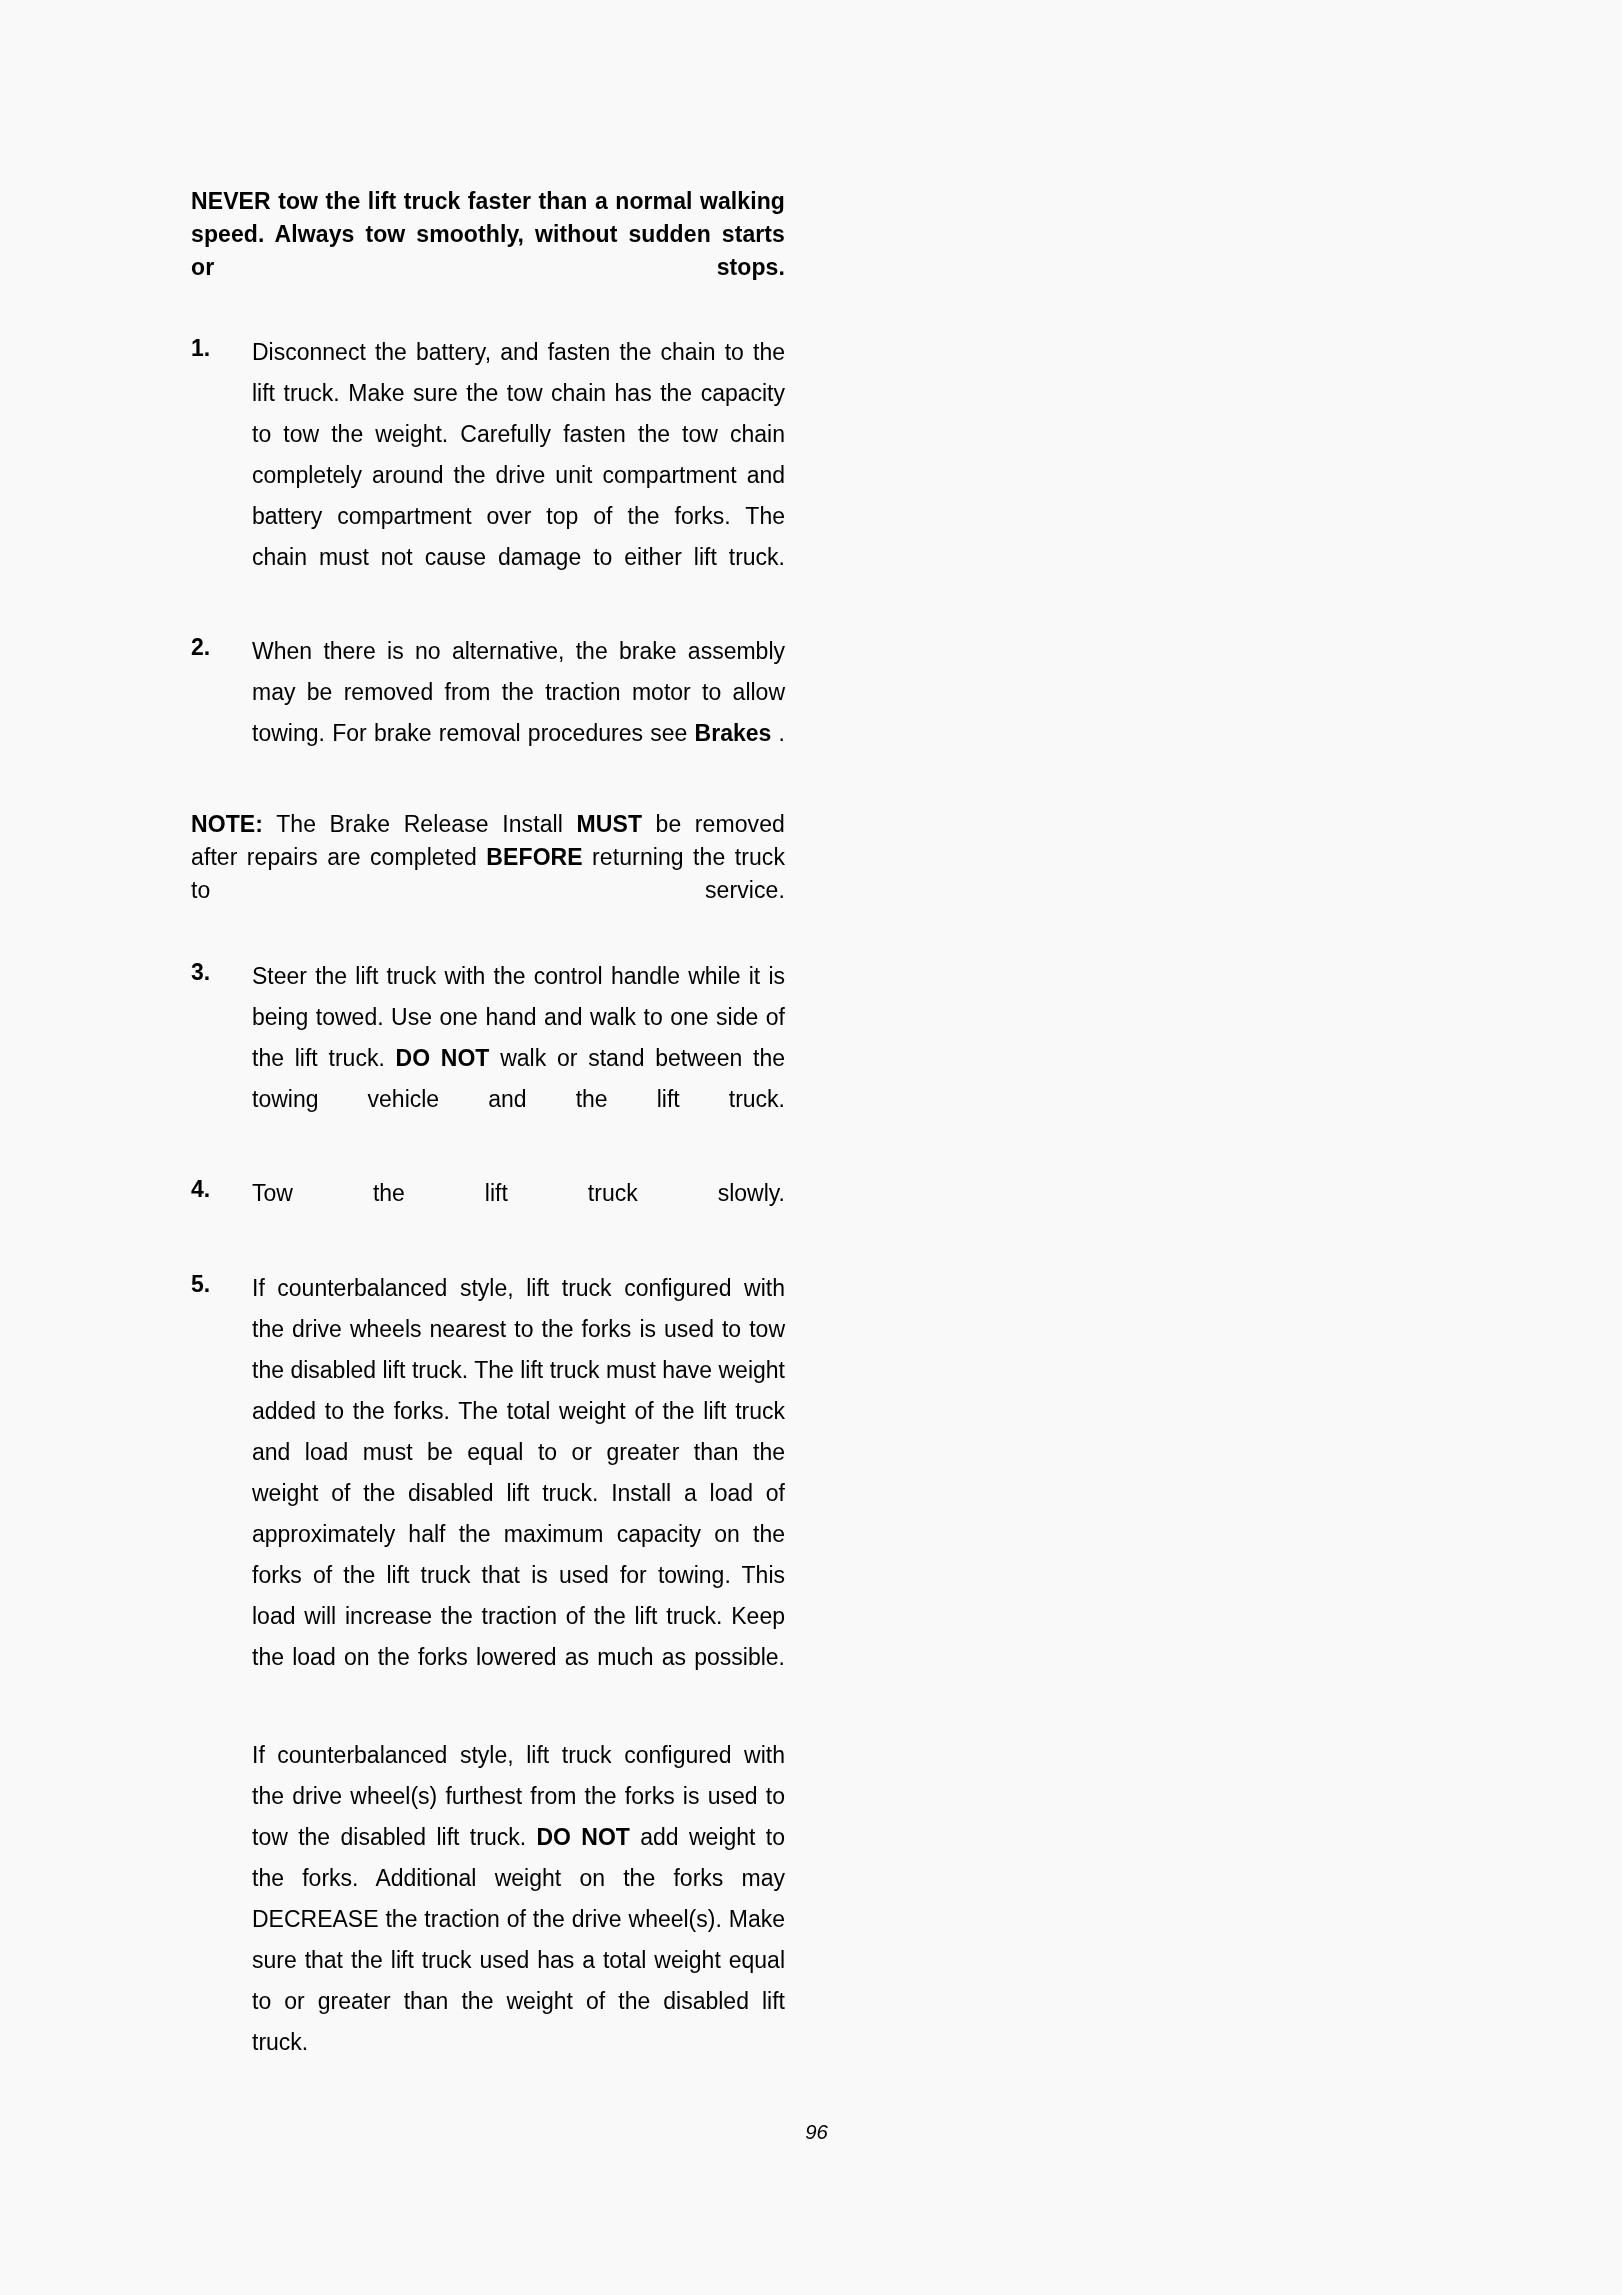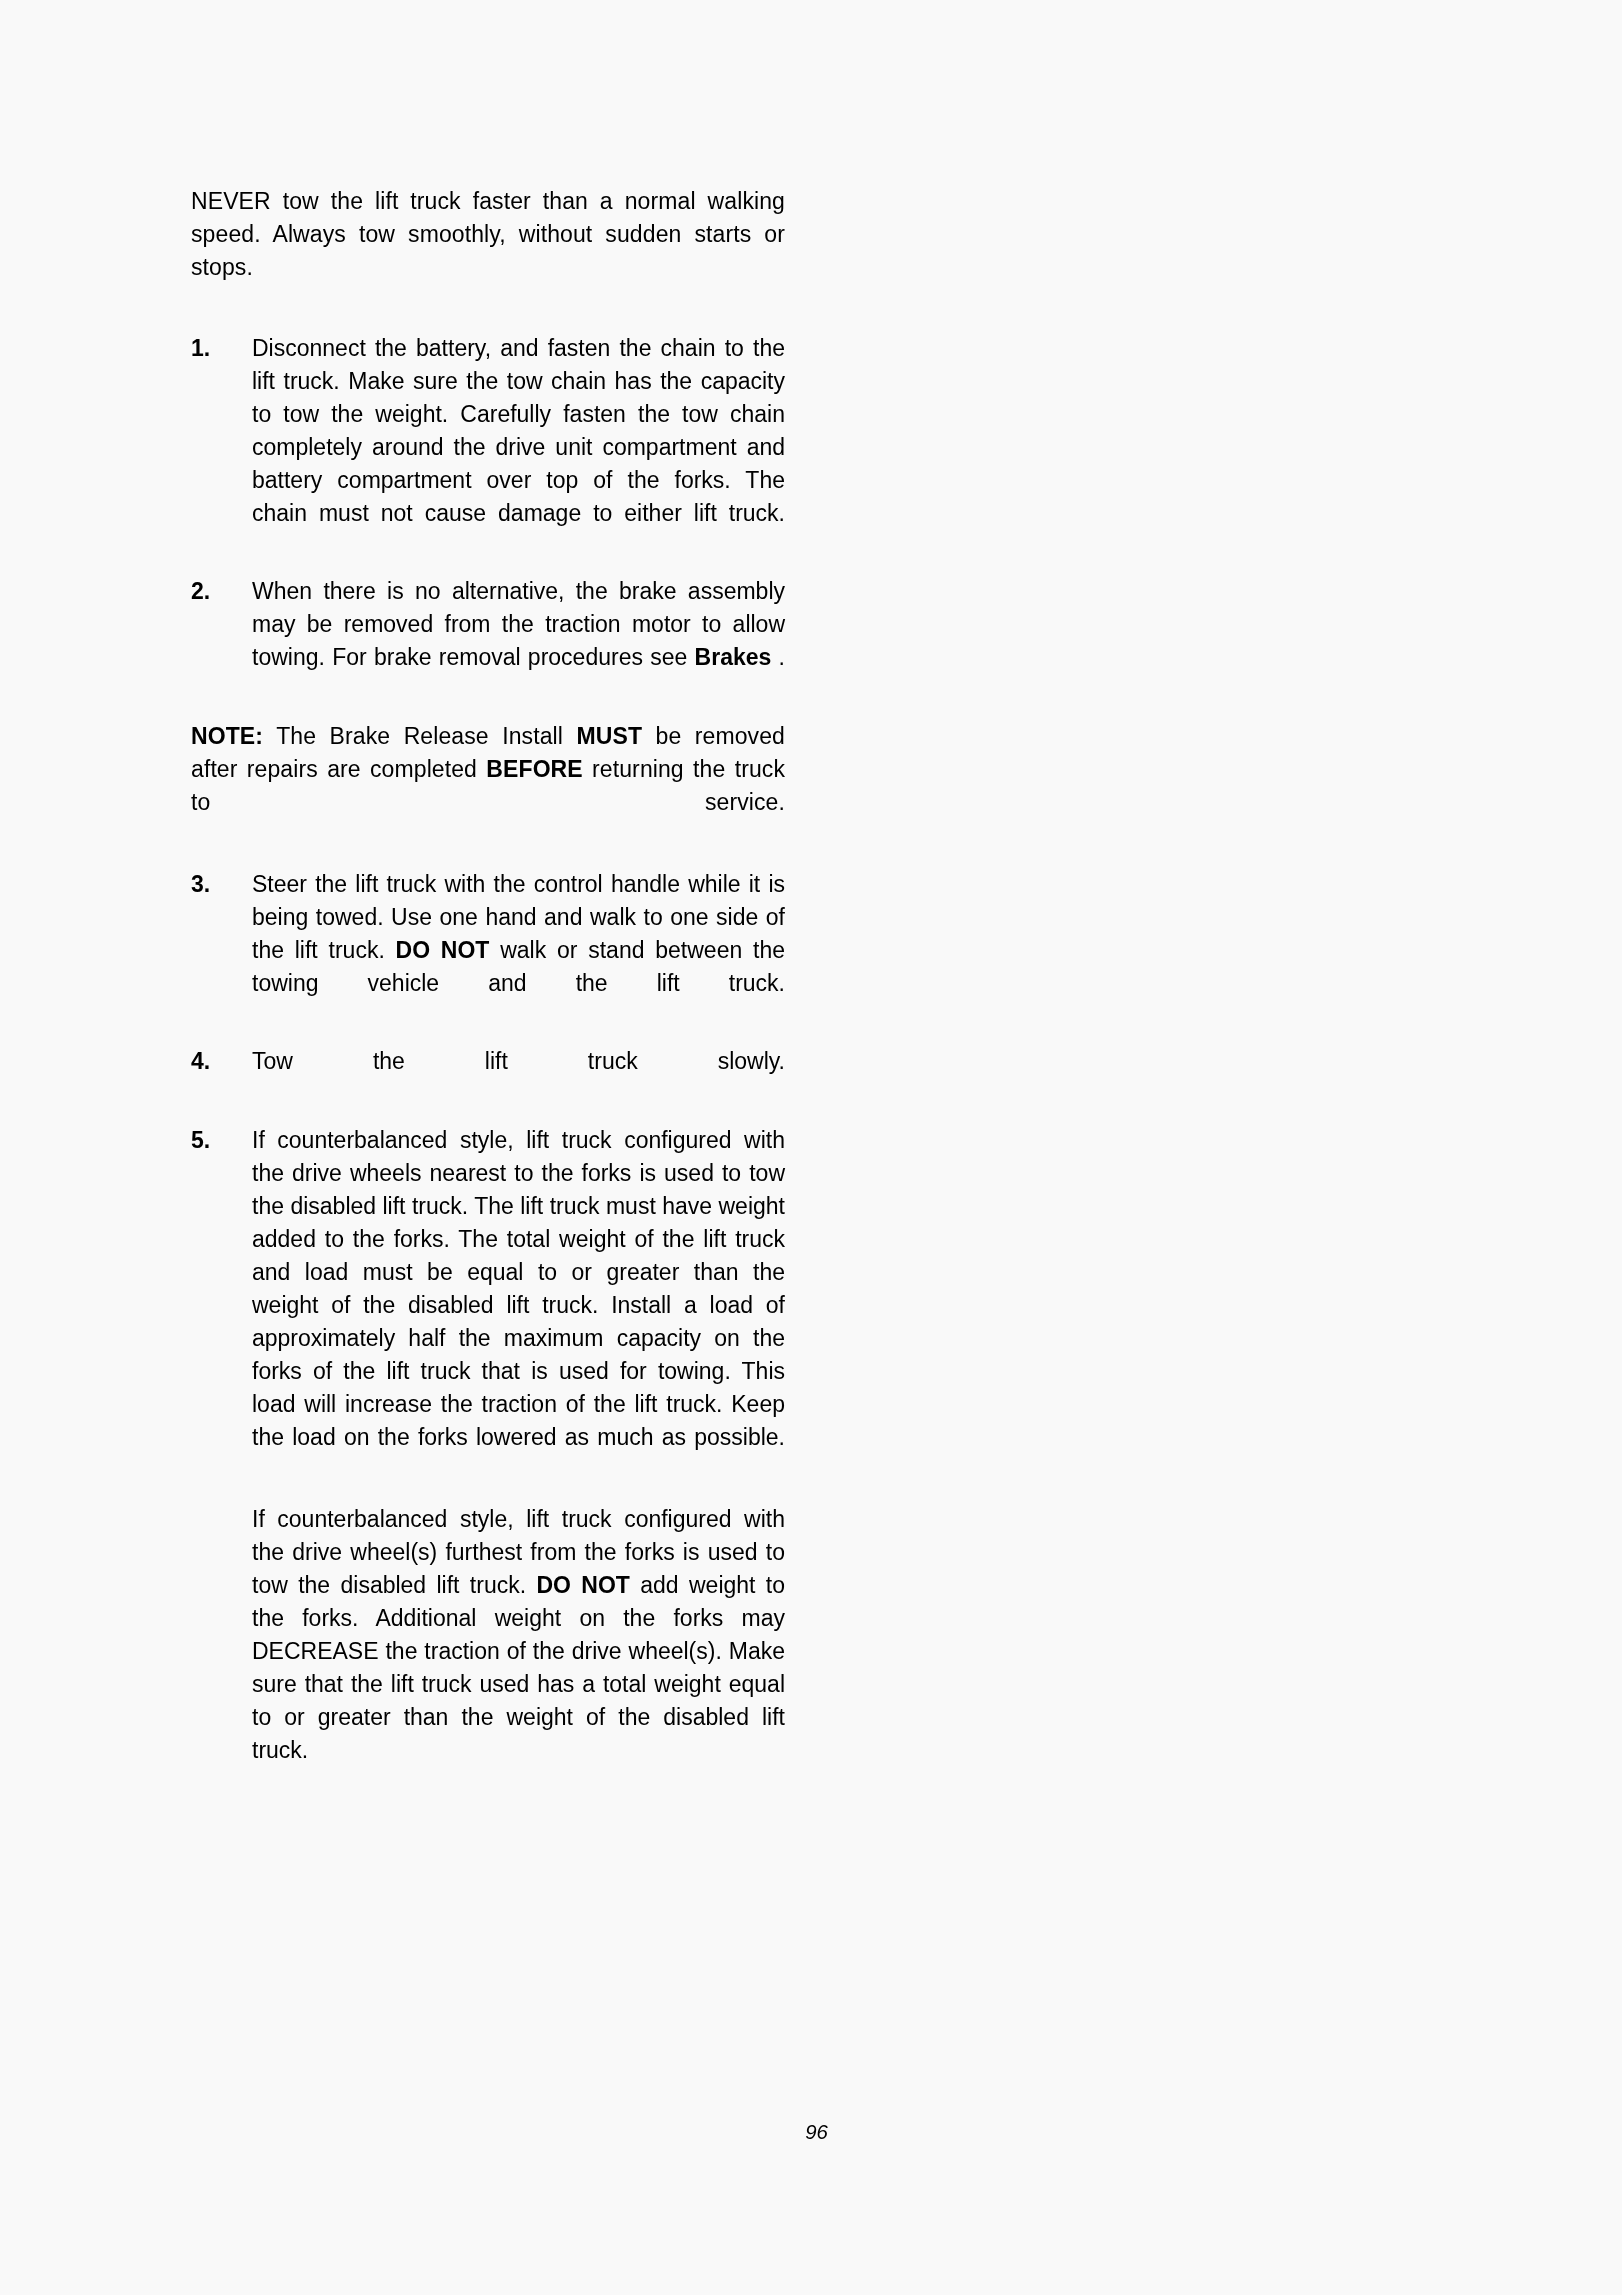--- a/index.html
+++ b/index.html
@@ -32,21 +32,21 @@
   .para {
     font-size: 23px;
     line-height: 33px;
     text-align: justify;
     text-justify: inter-word;
     margin: 0 0 16.4px 0;
     letter-spacing: 0.1px;
   }
 
   .para.bold {
-    font-weight: normal;
+    font-weight: bold;
     margin-bottom: 15px;
   }
 
   .para.note {
     margin-top: 2.7px;
     margin-bottom: 16.4px;
   }
 
   
   .para::after {
@@ -73,21 +73,21 @@
     top: 0;
     width: 41px;
     font-size: 23px;
     line-height: 33px;
     font-weight: bold;
     text-align: left;
   }
 
   .list-item .body {
     font-size: 23px;
-    line-height: 33px;
+    line-height: 41px;
     text-align: justify;
     text-justify: inter-word;
   }
 
   .list-item .body p {
     margin: 0 0 16.4px 0;
   }
   .list-item .body p:last-child {
     margin-bottom: 0;
   }

